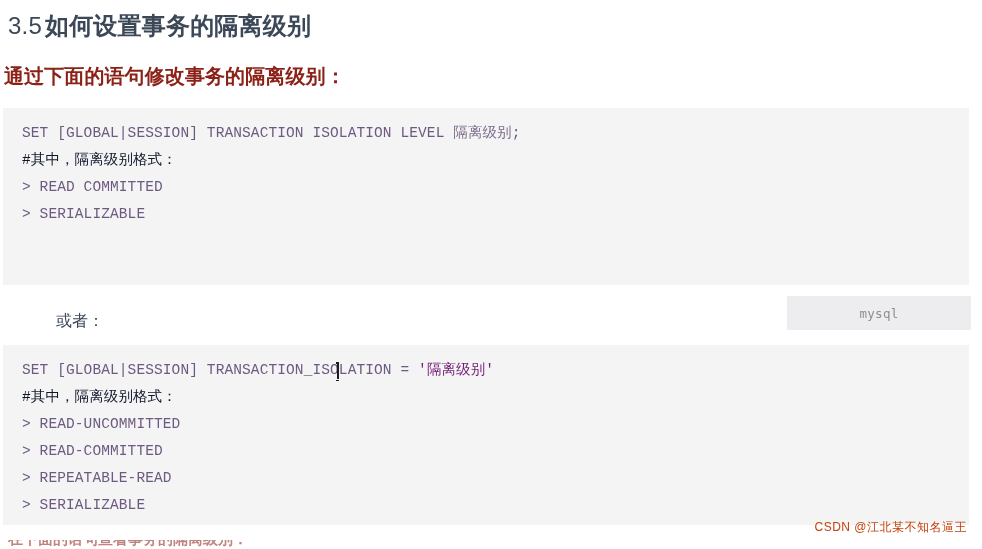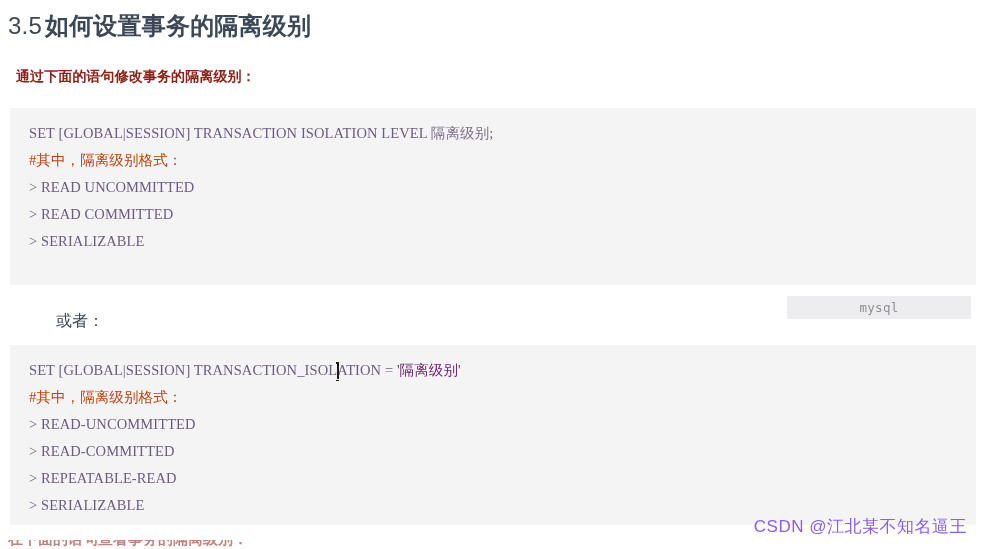--- a/index.html
+++ b/index.html
@@ -38,52 +38,52 @@
   }
   .section-heading .num {
     font-weight: normal;
     color: #3c4858;
     margin-right: 3px;
   }
 
   
   .sub-title {
     position: absolute;
-    left: 16px;
+    left: 4px;
     top: 66px;
-    font-size: 14px;
+    font-size: 20px;
     font-weight: bold;
     color: #8c2118;
     letter-spacing: 0.1px;
     white-space: nowrap;
     line-height: 20px;
   }
 
   
   .code-block {
     position: absolute;
-    left: 10px;
+    left: 3px;
     width: 966px;
     background: #f4f4f5;
     box-sizing: border-box;
     padding: 12px 0 10px 0;
-    font-family: Liberation Serif, serif;
+    font-family: Liberation Mono, monospace;
   }
   .code-block.first { top: 108px; height: 177px; }
   .code-block.second { top: 345px; height: 180px; }
 
   .code-line {
     font-size: 14.5px;
     line-height: 27px;
     color: #6d5a80;
     white-space: pre;
     padding-left: 19px;
     letter-spacing: 0.1px;
   }
-  .code-line .cmt { color: #c2410c; }
+  .code-line .cmt { color: #0f172a; }
   .code-line .str { color: #701a75; }
   .code-line .cn  { color: #7d6c8c; }
 
   
   .or-label {
     position: absolute;
     left: 8px;
     top: 310px;
     font-size: 16px;
     color: #3c4858;
@@ -91,21 +91,21 @@
     white-space: nowrap;
     margin-left: 48px;
   }
 
   
   .lang-badge {
     position: absolute;
     left: 787px;
     top: 296px;
     width: 184px;
-    height: 23px;
+    height: 34px;
     background: #ededef;
     box-sizing: border-box;
     display: flex;
     align-items: center;
     justify-content: center;
     font-family: "DejaVu Sans Mono", "Liberation Mono", monospace;
     font-size: 12.5px;
     color: #8d8d94;
     letter-spacing: 0.3px;
   }
@@ -136,22 +136,22 @@
     background: #1b1b1b;
   }
   .text-cursor .bar-top { top: 0; }
   .text-cursor .bar-bot { bottom: 0; }
 
   
   .watermark {
     position: absolute;
     right: 15px;
     top: 517px;
-    font-size: 17px;
-    color: #8b5cf6;
+    font-size: 12px;
+    color: #c2410c;
     white-space: nowrap;
     letter-spacing: 0.5px;
     line-height: 20px;
   }
 
   
   .clipped-row {
     position: absolute;
     left: 8px;
     top: 540px;
@@ -177,21 +177,20 @@
 
   <div class="section-heading">
     <span class="num">3.5</span><span>如何设置事务的隔离级别</span>
   </div>
 
   <div class="sub-title">通过下面的语句修改事务的隔离级别：</div>
 
   <div class="code-block first">
     <div class="code-line"><span>SET [GLOBAL|SESSION] TRANSACTION ISOLATION LEVEL </span><span class="cn">隔离级别</span><span>;</span></div>
     <div class="code-line"><span class="cmt">#其中，隔离级别格式：</span></div>
-    <div class="code-line">&gt; READ UNCOMMITTED</div>
     <div class="code-line">&gt; READ COMMITTED</div>
     <div class="code-line">&gt; SERIALIZABLE</div>
   </div>
 
   <div class="or-label">或者：</div>
 
   <div class="lang-badge">
     <span>mysql</span>
   </div>
 

